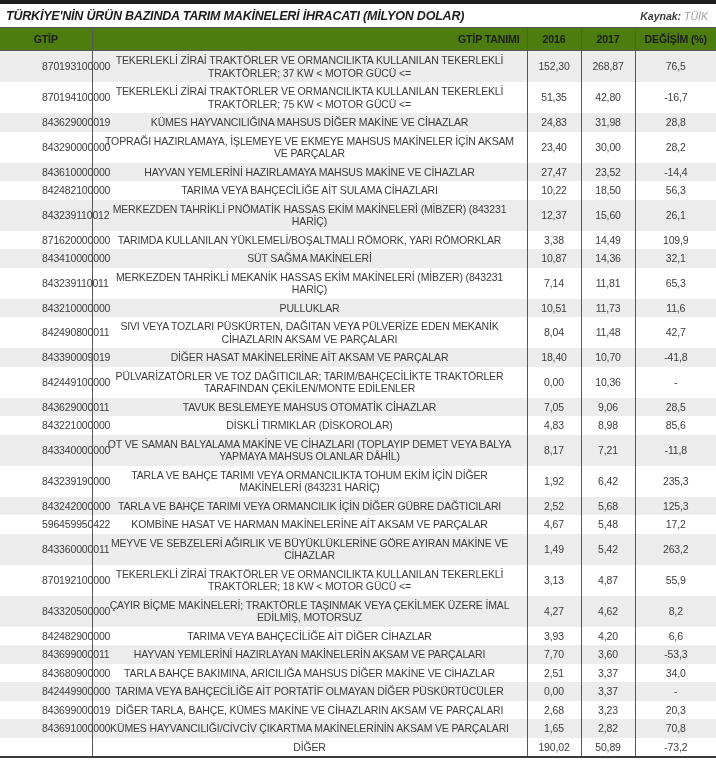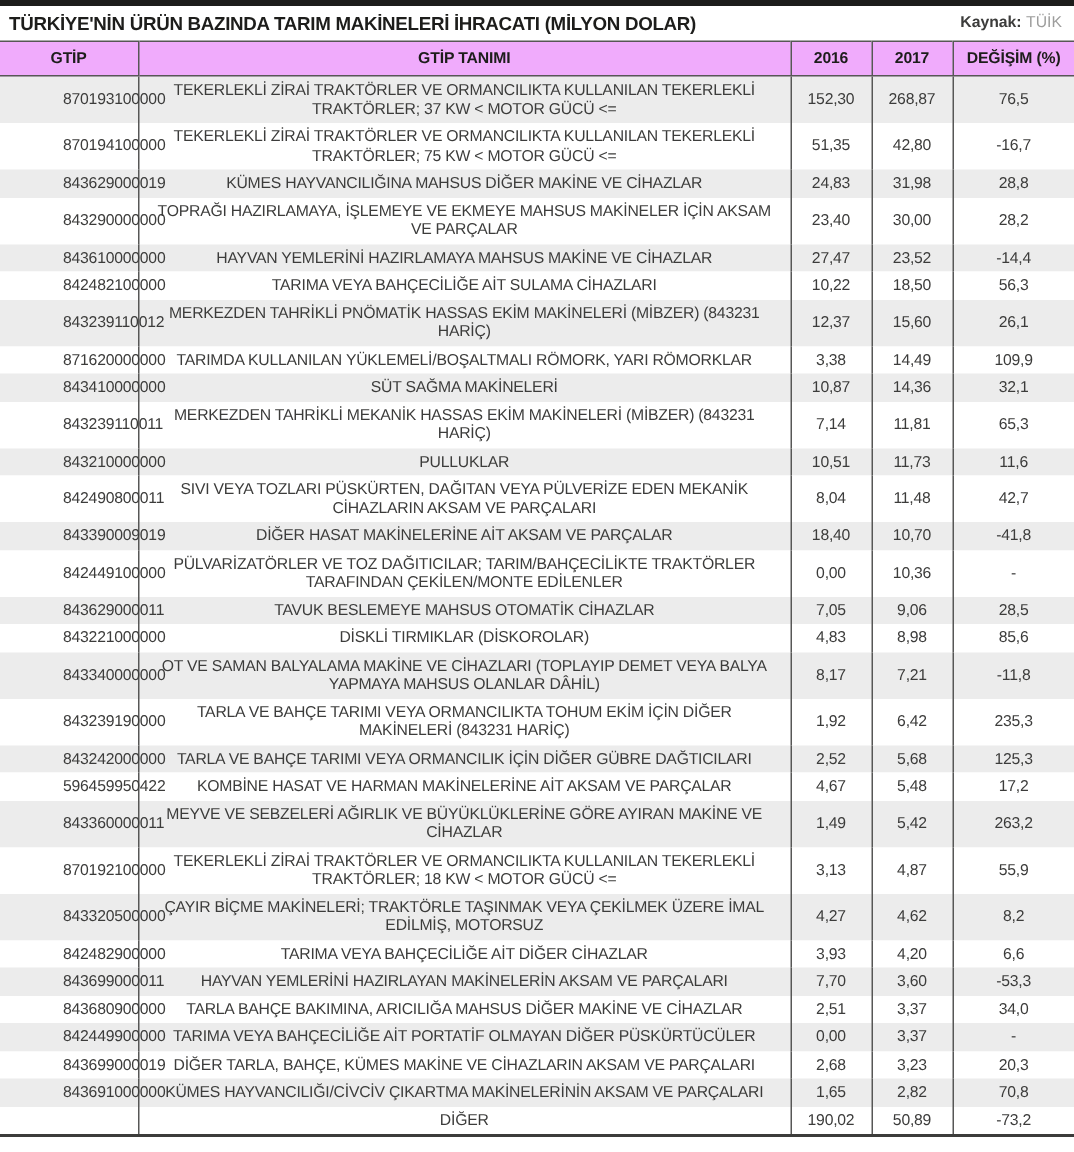--- a/index.html
+++ b/index.html
@@ -17,21 +17,23 @@
     position: relative;
   }
   .top-rule {
     height: 4px;
     background: #1d1d1b;
     width: 100%;
   }
   .titlebar {
     display: flex;
     justify-content: space-between;
+    align-items: center;
     padding: 5px 6px 4px 6px;
+    font-style: italic;
   }
   .page-title {
     margin: 0;
     font-size: 12.5px;
     font-weight: bold;
     color: #1d1d1b;
     letter-spacing: -0.2px;
   }
   .source-note { font-size: 10.5px; white-space: nowrap; padding-right: 2px; }
   .source-label { font-weight: bold; color: #3c3c3b; }
@@ -50,24 +52,24 @@
   col.c-y2016  { width: 54px; }
   col.c-y2017  { width: 54px; }
   col.c-change { width: 81px; }
 
   thead th {
     font-weight: bold;
     color: #1d1d1b;
     padding: 5px 7px;
     text-align: center;
     border-bottom: 1px solid #575756;
-    background: #f0abfc;
+    background: #4d7c0f;
     letter-spacing: -0.1px;
   }
-  thead th.desc { text-align: center; }
+  thead th.desc { text-align: right; }
 
   th + th, td + td { border-left: 1px solid #575756; }
 
   tbody td {
     padding: 3px 7px;
     line-height: 12.5px;
     vertical-align: middle;
     letter-spacing: -0.15px;
   }
   tbody tr:nth-child(odd) { background: #ececec; }

